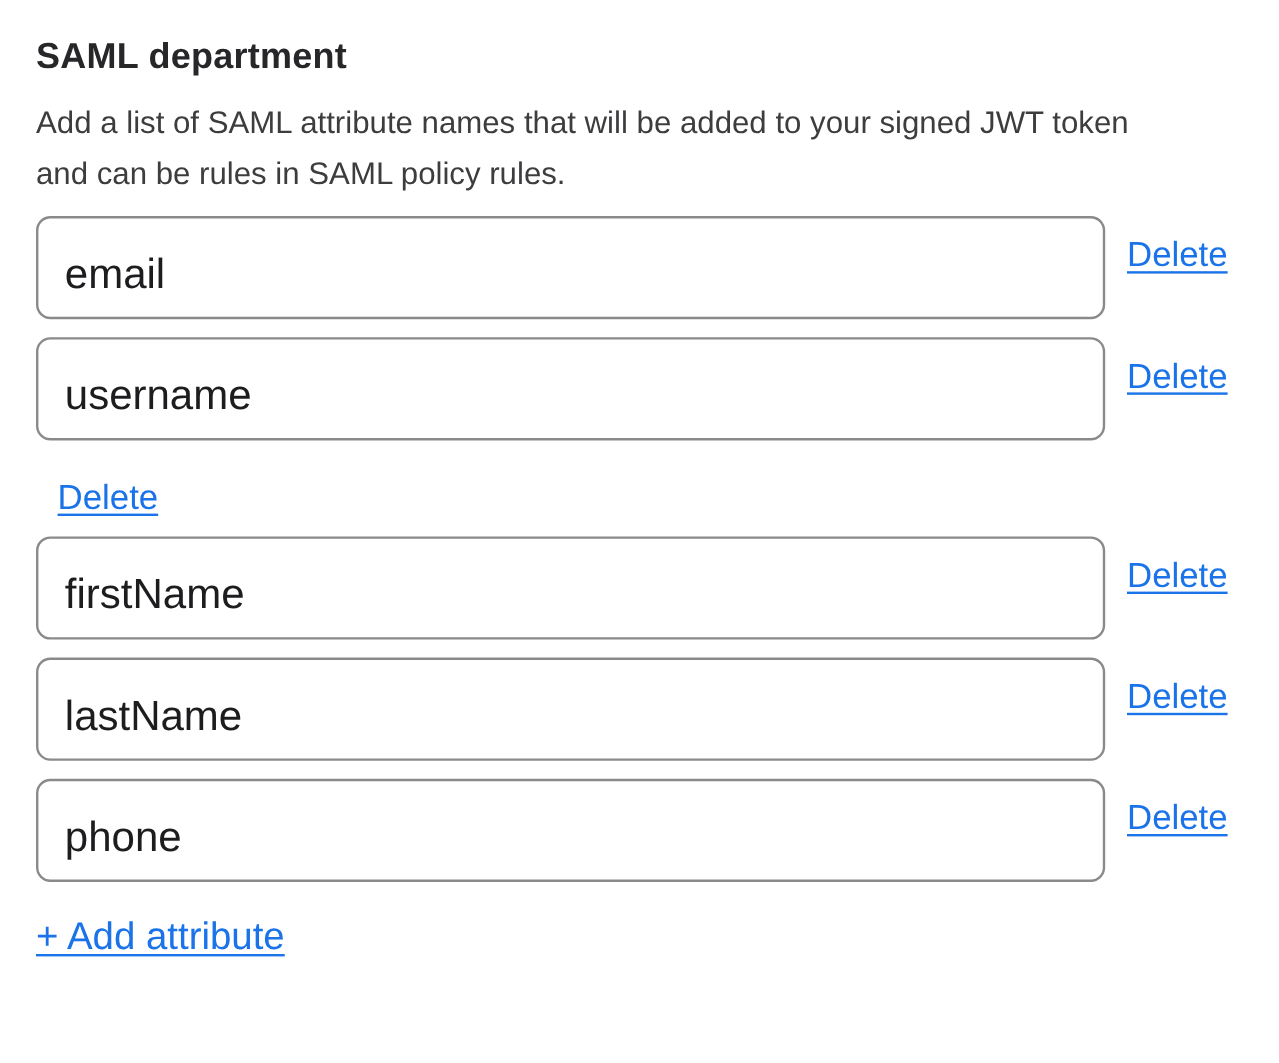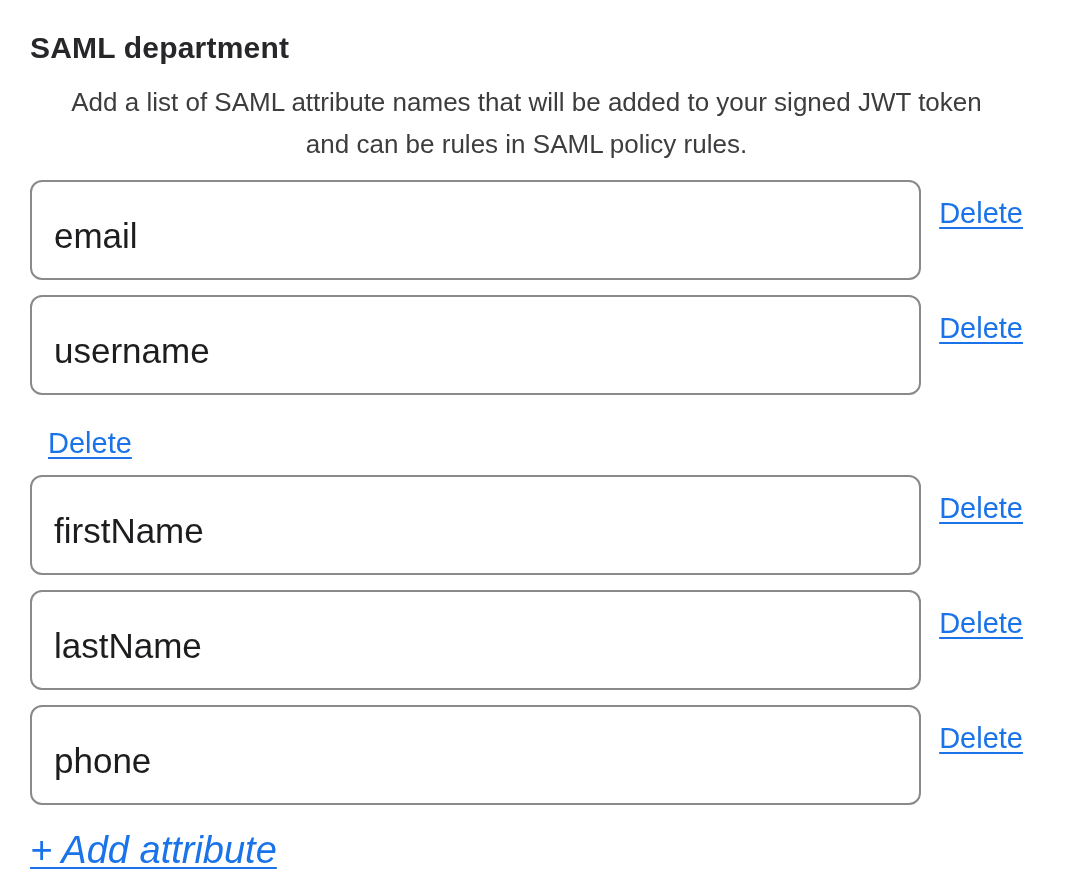--- a/index.html
+++ b/index.html
@@ -32,35 +32,34 @@
     line-height: 36px;
     font-weight: 700;
     color: var(--heading-text);
     letter-spacing: 0.2px;
   }
   .section-desc {
     margin: 0 0 15px 0;
     font-size: 26px;
     line-height: 42px;
     color: var(--body-text);
-    text-align: center;
   }
   .section-desc span { display: block; }
   .rows {
     display: flex;
     flex-direction: column;
     gap: 15px;
   }
   .attr-row {
     display: flex;
     align-items: flex-start;
   }
   .attr-input {
     flex: 1 1 auto;
-    height: 100px;
+    height: 86px;
     border: 2px solid var(--input-border);
     border-radius: 12px;
     padding: 12px 20px 0 22px;
     font-family: "Liberation Sans", sans-serif;
     font-size: 35px;
     color: var(--input-text);
     background: #ffffff;
     outline: none;
     min-width: 0;
   }
@@ -73,28 +72,27 @@
     color: var(--link-blue);
     text-decoration: underline;
     text-decoration-thickness: 2px;
     text-underline-offset: 4px;
     cursor: pointer;
     white-space: nowrap;
   }
   .add-link {
     display: inline-block;
     margin-top: 28px;
-    font-size: 38px;
+    font-size: 32px;
     line-height: 35px;
     color: var(--link-blue);
     text-decoration: underline;
     text-decoration-thickness: 2px;
     text-underline-offset: 4px;
     cursor: pointer;
-    font-style: italic;
   }
 </style>
 </head>
 <body>
 
 <div class="page">
   <div class="section">
 
     <h2 class="section-title">SAML department</h2>
 

